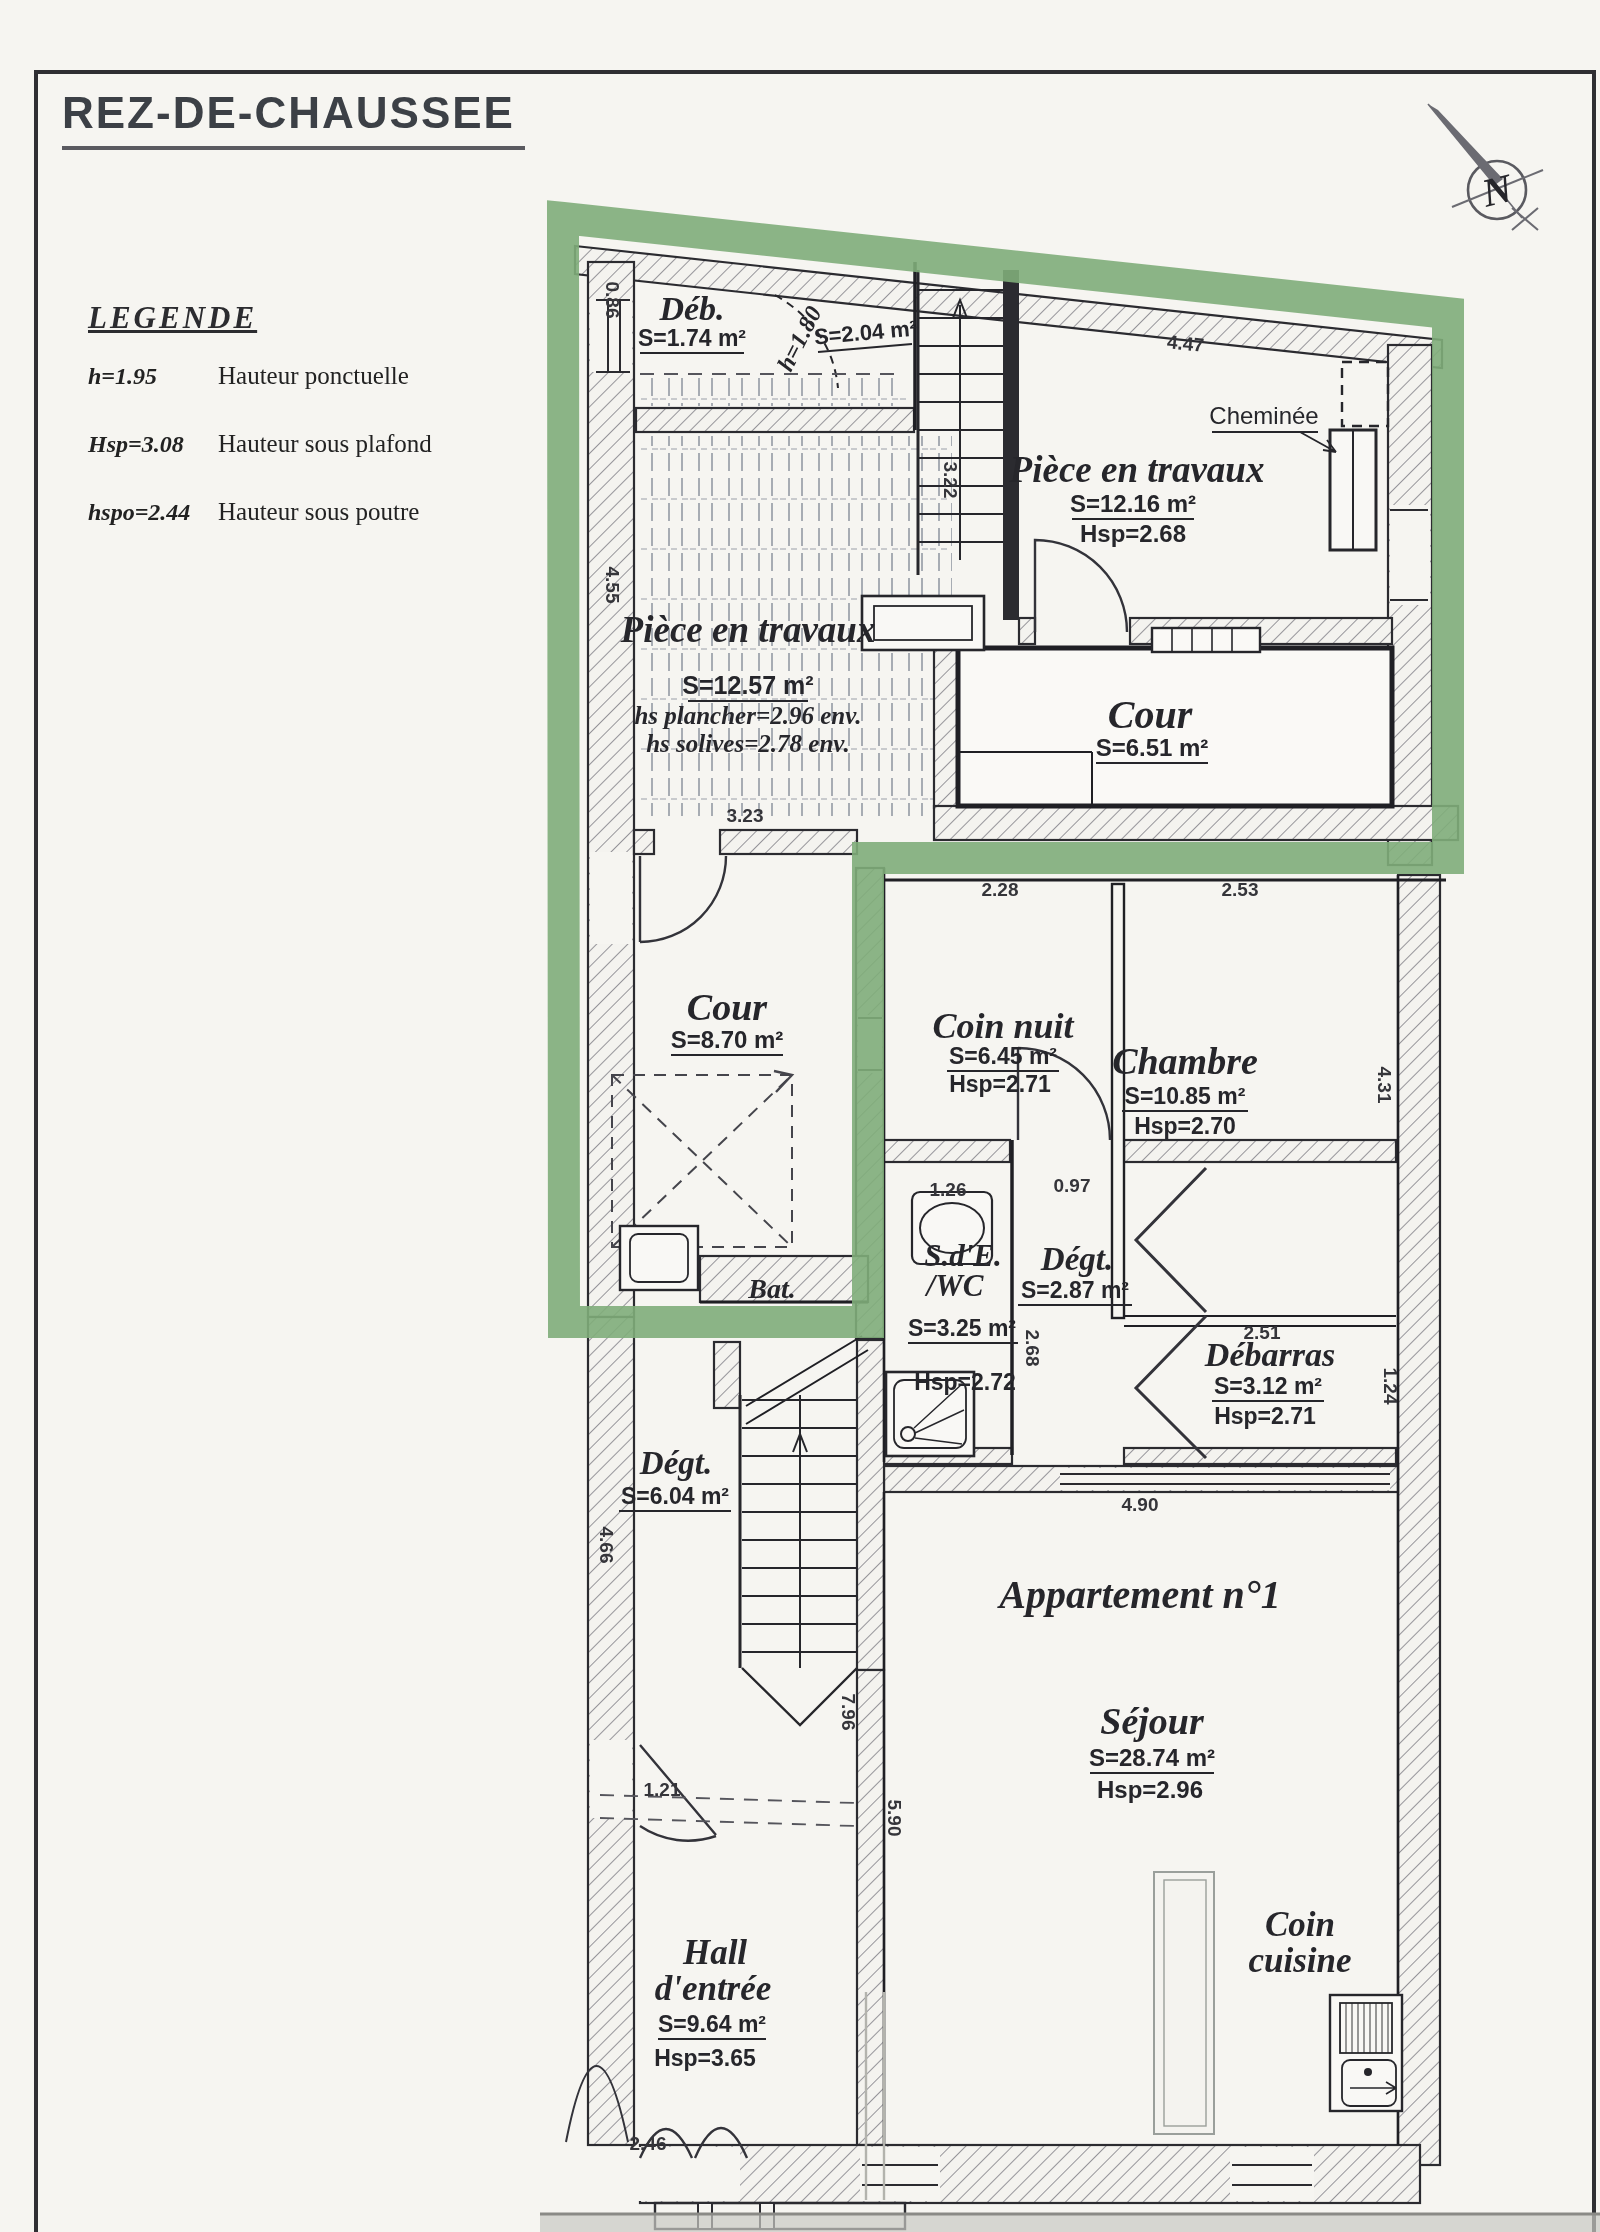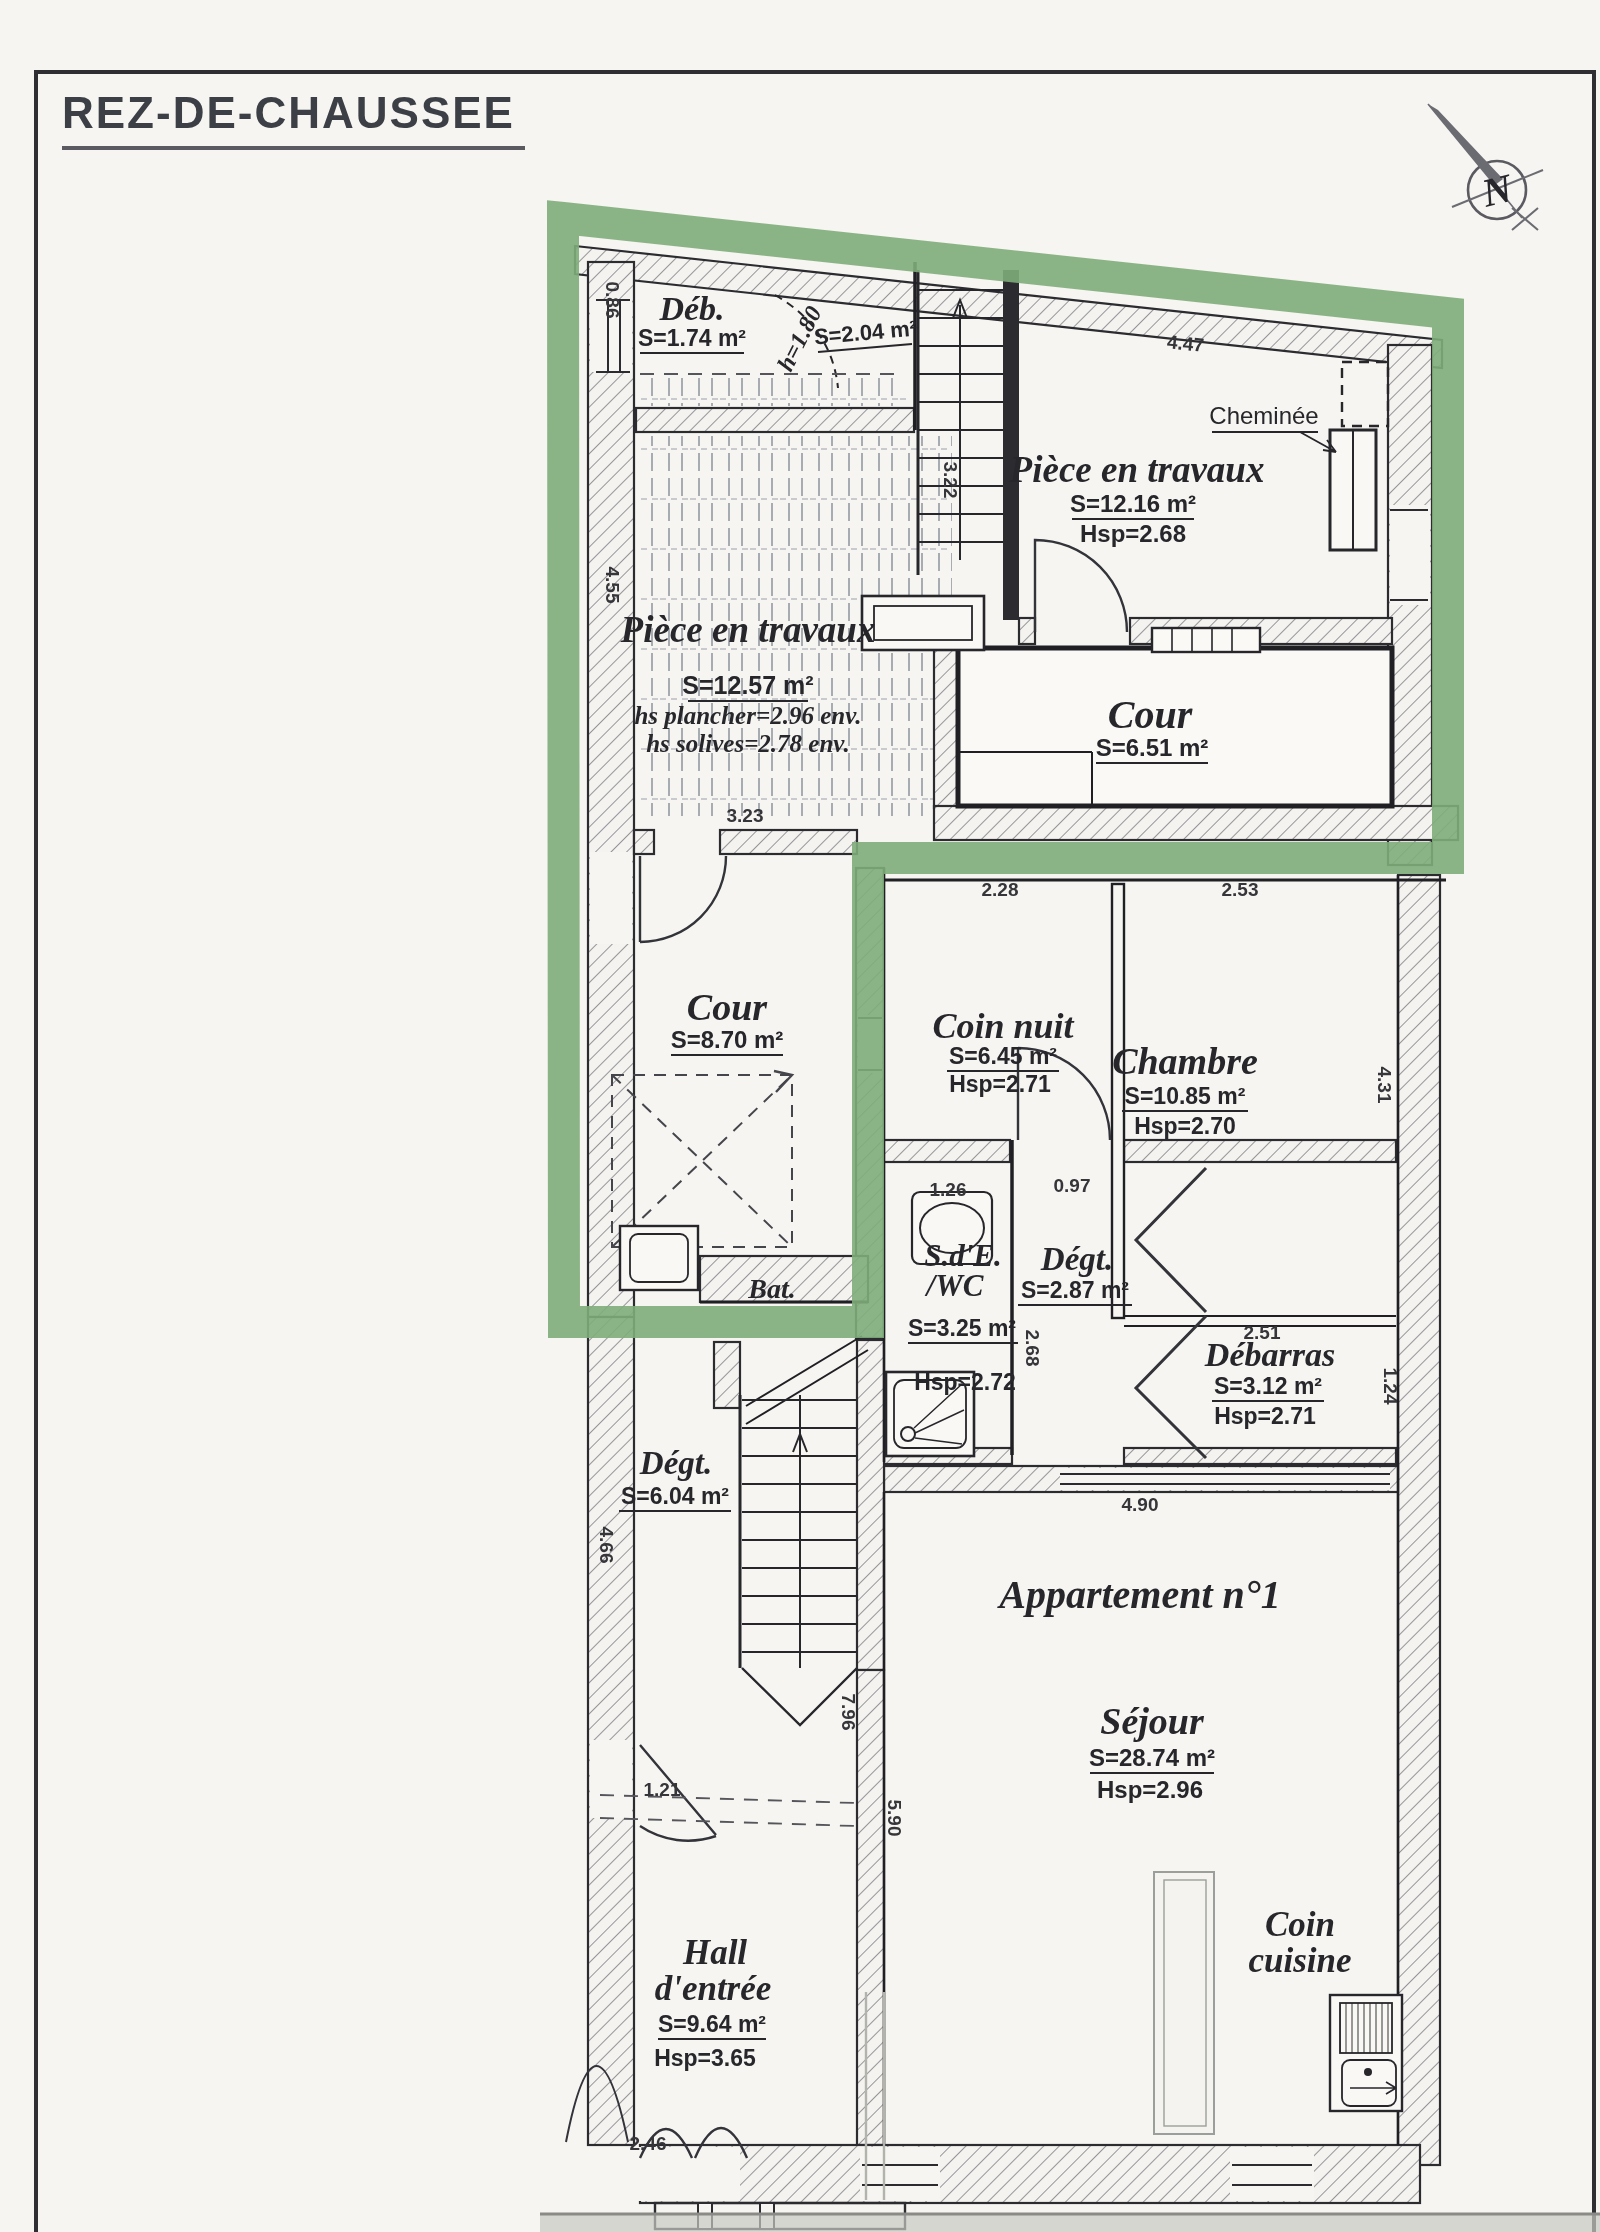--- a/index.html
+++ b/index.html
@@ -23,20 +23,35 @@
   .dim{font-family:"Liberation Sans",sans-serif;font-weight:700;font-size:19px;fill:#35353a;}
   .ann{font-family:"Liberation Sans",sans-serif;font-weight:400;}
 </style>
 </head>
 <body>
 
 <div id="page">
   <div id="border-frame"></div>
   <div id="plan-title">REZ-DE-CHAUSSEE</div>
 
+  <div id="legend">
+    <div class="ltitle">LEGENDE</div>
+    <div class="lrow">
+      <span class="lsym">h=1.95</span>
+      <span class="llab">Hauteur ponctuelle</span>
+    </div>
+    <div class="lrow">
+      <span class="lsym">Hsp=3.08</span>
+      <span class="llab">Hauteur sous plafond</span>
+    </div>
+    <div class="lrow">
+      <span class="lsym">hspo=2.44</span>
+      <span class="llab">Hauteur sous poutre</span>
+    </div>
+  </div>
 
   <svg width="1600" height="2232" viewBox="0 0 1600 2232" style="position:absolute;left:0;top:0;">
     <defs>
       <pattern id="hatch" width="11" height="11" patternUnits="userSpaceOnUse" patternTransform="rotate(45)">
         <rect width="11" height="11" fill="#f4f3ef"></rect>
         <line x1="0" y1="0" x2="0" y2="11" stroke="#6d6d76" stroke-width="1.4"></line>
       </pattern>
       <pattern id="joist" width="30" height="50" patternUnits="userSpaceOnUse">
         <path d="M9 3 V21 M9 28 V46" stroke="#949aa4" stroke-width="1.6" fill="none"></path>
         <path d="M22 3 V21 M22 28 V46" stroke="#949aa4" stroke-width="1.6" fill="none"></path>

